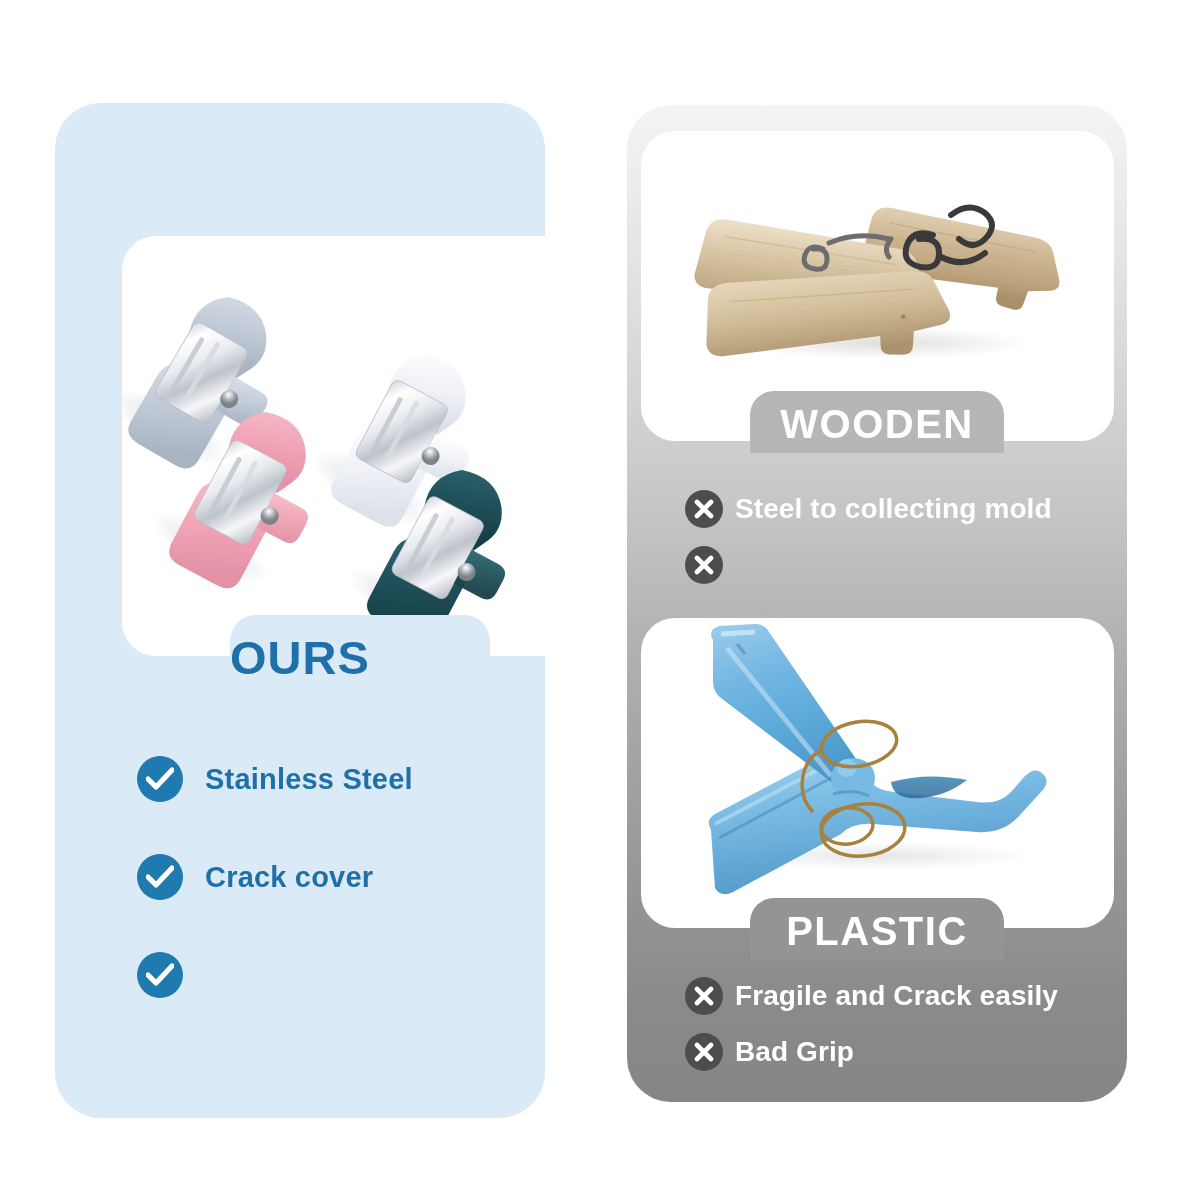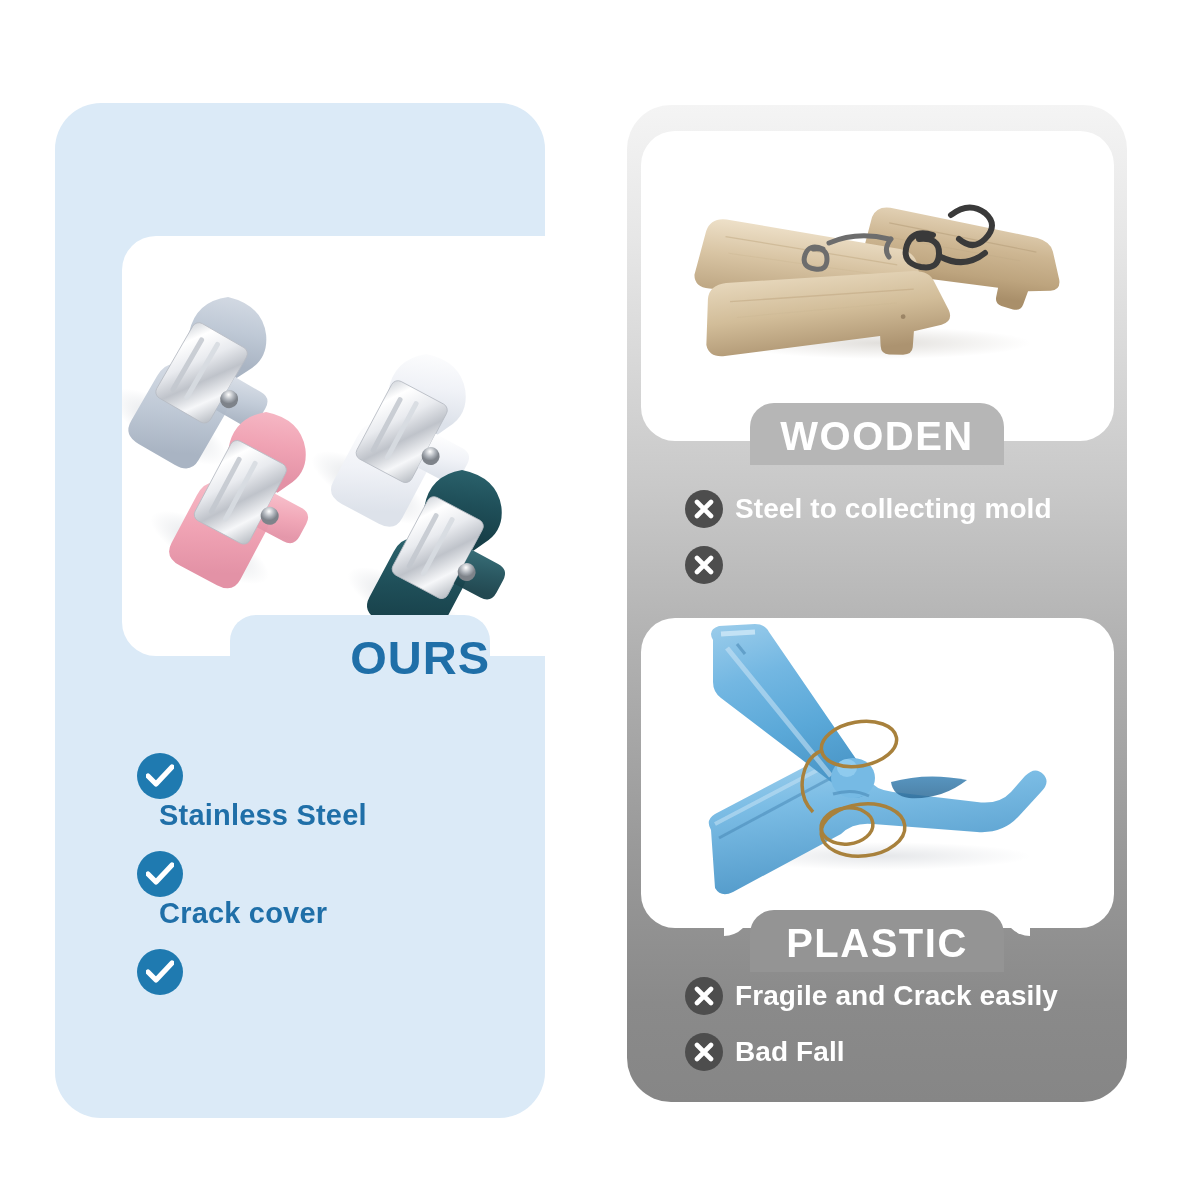--- a/index.html
+++ b/index.html
@@ -14,34 +14,34 @@
     background:#dbeaf7; border-radius:46px;
   }
   #ours-photo-card {
     position:absolute; left:67px; top:133px; width:478px; height:420px;
     background:#ffffff; border-radius:34px; overflow:hidden;
   }
   
   #ours-tab {
     position:absolute; left:175px; top:512px; width:260px; height:76px;
     background:#dbeaf7; border-top-left-radius:26px; border-top-right-radius:26px;
-    display:flex; align-items:center; justify-content:flex-end;
+    display:flex; align-items:center; justify-content:flex-start;
   }
   #ours-tab .notch {
     position:absolute; top:0; width:30px; height:30px; background:#fff;
   }
   #ours-tab .notch.l { left:-30px; border-bottom-right-radius:30px; }
   #ours-tab .notch.r { right:-30px; border-bottom-left-radius:30px; }
   #ours-title {
     font-size:47px; font-weight:bold; color:#1f6fa8; letter-spacing:1px;
     line-height:1; position:relative; top:4px;
   }
 
   .feature-list { position:absolute; left:82px; top:650px; width:400px; }
-  .feature-row { display:flex; align-items:flex-start; height:52px; margin-bottom:46px;flex-direction:column; }
+  .feature-row { display:flex; align-items:center; height:52px; margin-bottom:46px; }
   .check-circle {
     width:46px; height:46px; border-radius:50%; background:#1f7ab0;
     flex:0 0 46px; position:relative;
   }
   .check-circle svg { position:absolute; left:9px; top:11px; }
   .feature-label {
     margin-left:22px; font-size:29px; font-weight:bold; color:#1f6fa8;
     letter-spacing:0.2px; white-space:nowrap;
   }
 
@@ -54,21 +54,21 @@
 
   .comp-block { position:absolute; left:0; width:500px; }
   #block-wooden { top:26px; }
   #block-plastic { top:513px; }
 
   .comp-photo-card {
     position:absolute; left:14px; top:0; width:473px; height:310px;
     background:#ffffff; border-radius:34px; overflow:hidden;
   }
   .comp-tab {
-    position:absolute; left:123px; top:272px; width:254px; height:62px;
+    position:absolute; left:123px; top:260px; width:254px; height:62px;
     border-top-left-radius:24px; border-top-right-radius:24px;
     display:flex; align-items:center; justify-content:center;
   }
   #block-wooden .comp-tab { background:#b6b6b6; }
   #block-plastic .comp-tab { background:#949494;margin-top:20px; }
   .comp-tab .notch { position:absolute; top:0; width:26px; height:26px; background:#fff; }
   .comp-tab .notch.l { left:-26px; border-bottom-right-radius:26px; }
   .comp-tab .notch.r { right:-26px; border-bottom-left-radius:26px; }
   .comp-tab-title {
     font-size:40px; font-weight:bold; color:#ffffff; letter-spacing:1.5px;
@@ -391,19 +391,19 @@
               </svg>
           </span>
           <span class="con-label">Fragile and Crack easily</span>
         </div>
         <div class="con-row">
           <span class="x-circle">
             <svg width="20" height="20" viewBox="0 0 20 20">
                 <path d="M3 3 L17 17 M17 3 L3 17" stroke="#ffffff" stroke-width="4.6" stroke-linecap="round"></path>
               </svg>
           </span>
-          <span class="con-label">Bad Fall</span>
+          <span class="con-label">Bad Grip</span>
         </div>
       </div>
     </div>
 
   </div>
 </div>
 
 </body></html>

